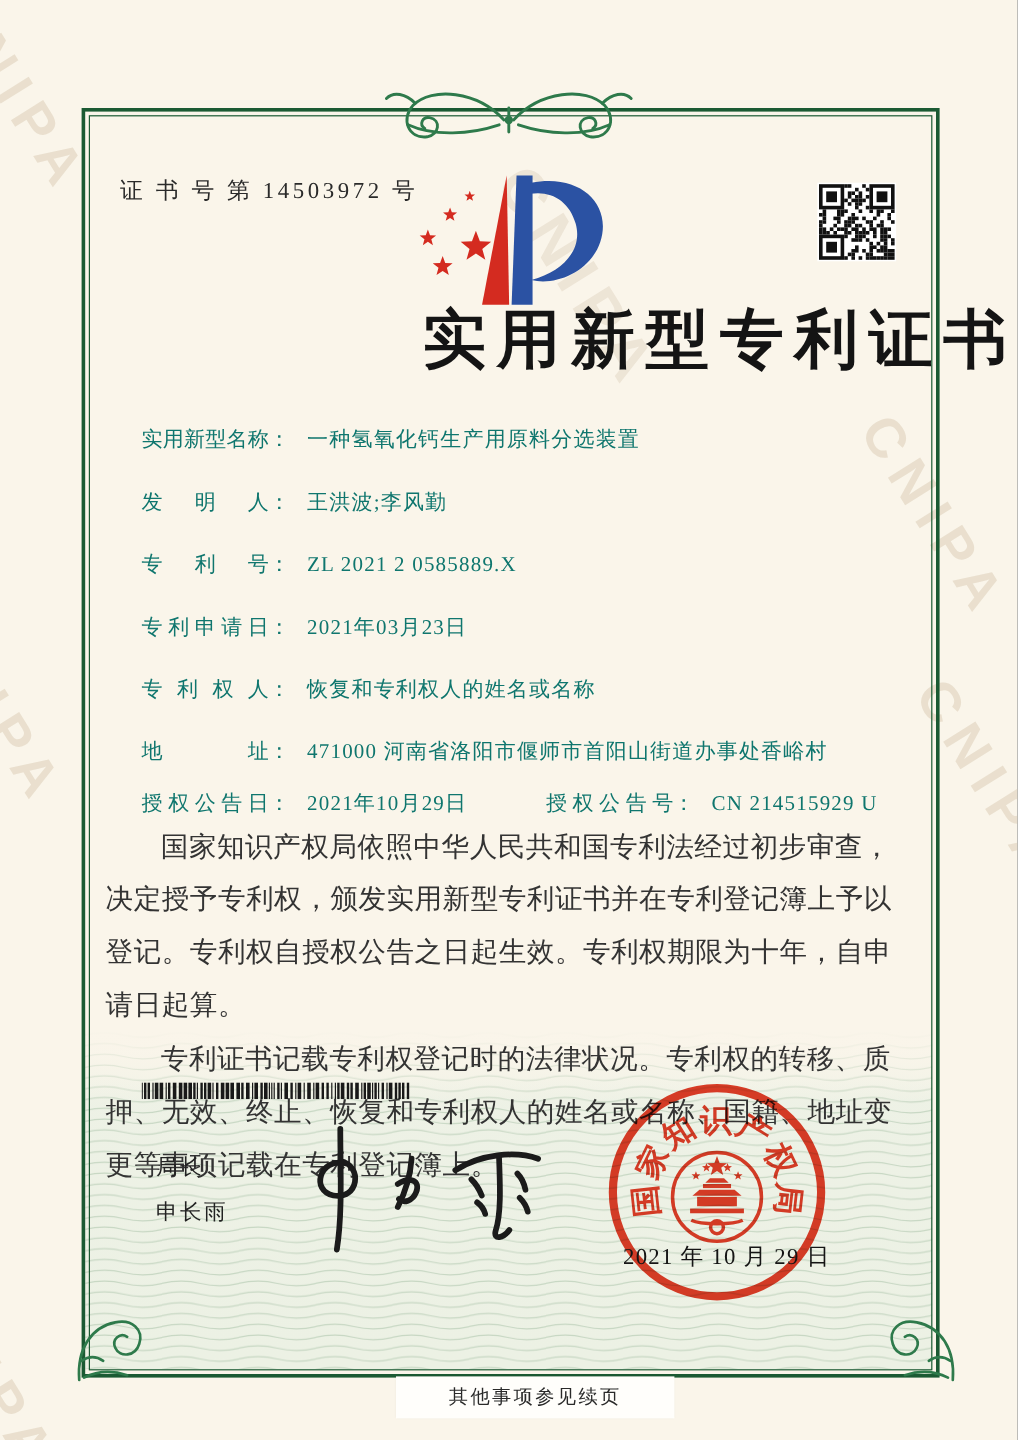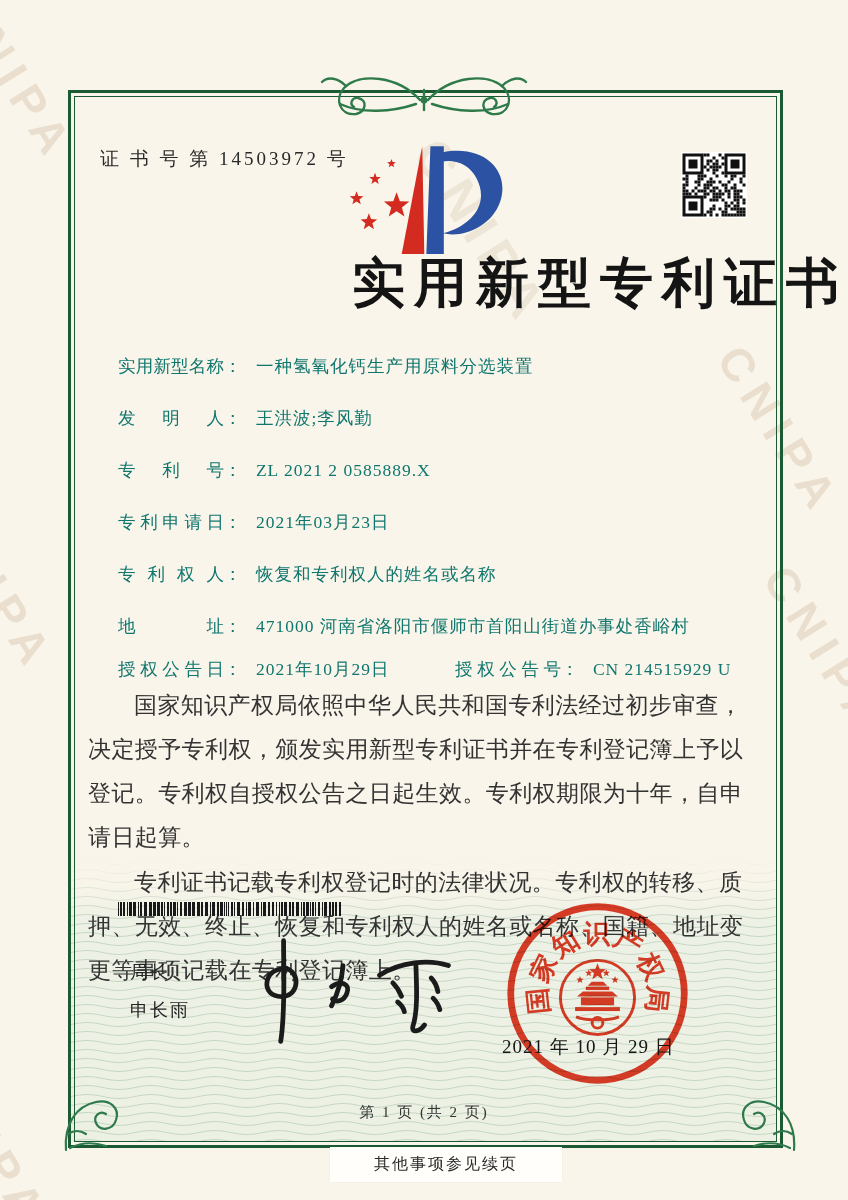--- a/index.html
+++ b/index.html
@@ -42,21 +42,21 @@
   .grant-right{position:absolute;left:337px;top:0;}
   .body-text{position:absolute;left:88px;top:684px;width:672px;z-index:5;
     font-size:23px;line-height:1.92;color:#333;letter-spacing:0.4px;}
   .body-text p{margin:0;text-indent:2em;}
   .barcode{position:absolute;left:118px;top:902px;z-index:5;}
   .signer{position:absolute;left:130px;top:960px;z-index:5;font-size:18px;letter-spacing:2px;
     font-family:"Liberation Sans","DejaVu Sans",sans-serif;color:#222;}
   .signer div{margin-bottom:14px;}
   .signature{position:absolute;left:228px;top:933px;z-index:5;}
   .seal{position:absolute;left:500px;top:896px;z-index:6;opacity:0.95;mix-blend-mode:multiply;}
-  .seal-date{position:absolute;left:502px;top:1034px;width:190px;text-align:left;
+  .seal-date{position:absolute;left:502px;top:1034px;width:190px;text-align:right;
     font-size:19px;letter-spacing:1px;color:#151515;z-index:7;white-space:nowrap;}
   .page-num{position:absolute;left:0;top:1103px;width:848px;text-align:center;
     font-size:15px;letter-spacing:2px;color:#333;z-index:5;}
   .cont-note{position:absolute;left:330px;top:1147px;width:232px;height:35px;
     background:#fffefb;z-index:5;display:flex;align-items:center;justify-content:center;
     font-size:16px;letter-spacing:2px;color:#2a2a2a;box-shadow:0 0 2px rgba(0,0,0,0.05);}
 </style>
 </head>
 <body>
 
@@ -426,16 +426,15 @@
       <path d="M-21,3 L21,3 L15,-2 L-15,-2 Z"></path>
       <rect x="-12" y="-7" width="24" height="3.5"></rect>
       <path d="M-10,-8 L10,-8 L6,-12 L-6,-12 Z"></path>
       <circle cx="0" cy="30" r="5.5" fill="none" stroke="#e2331d" stroke-width="3"></circle>
       <path d="M-22,24 C-14,28 14,28 22,24" fill="none" stroke="#e2331d" stroke-width="3"></path>
     </g>
   </svg>
 
   <div class="seal-date">2021 年 10 月 29 日</div>
 
-  <div class="page-num">第 1 页 (共 2 页)</div>
   <div class="cont-note">其他事项参见续页</div>
 
 </div>
 
 </body></html>

